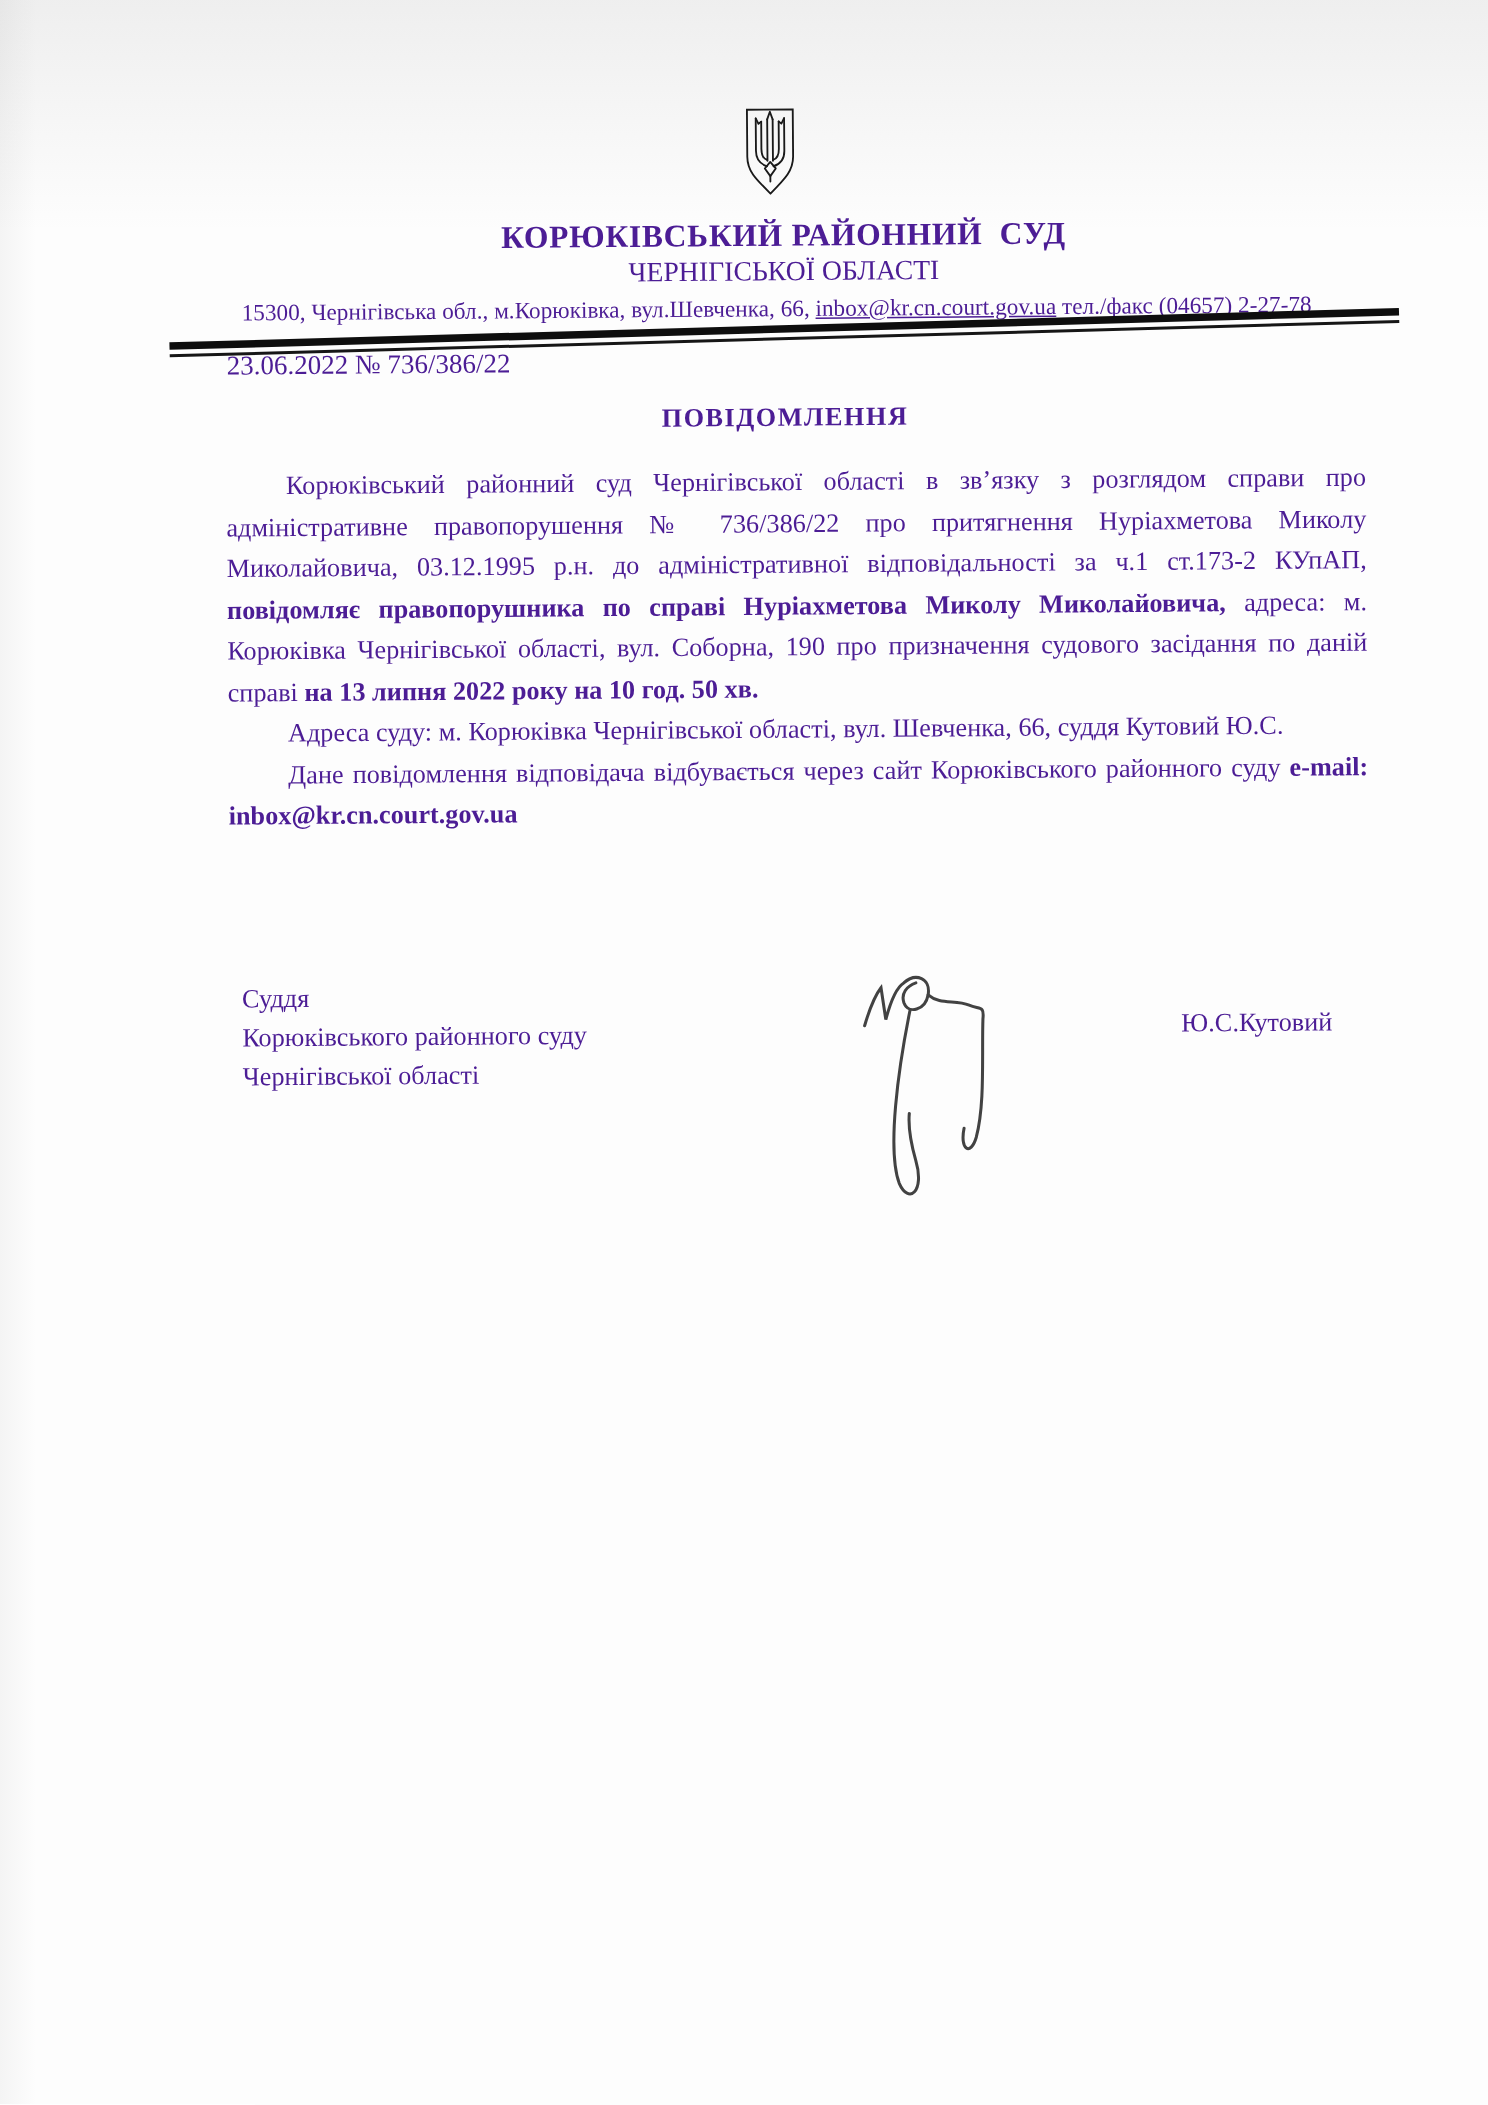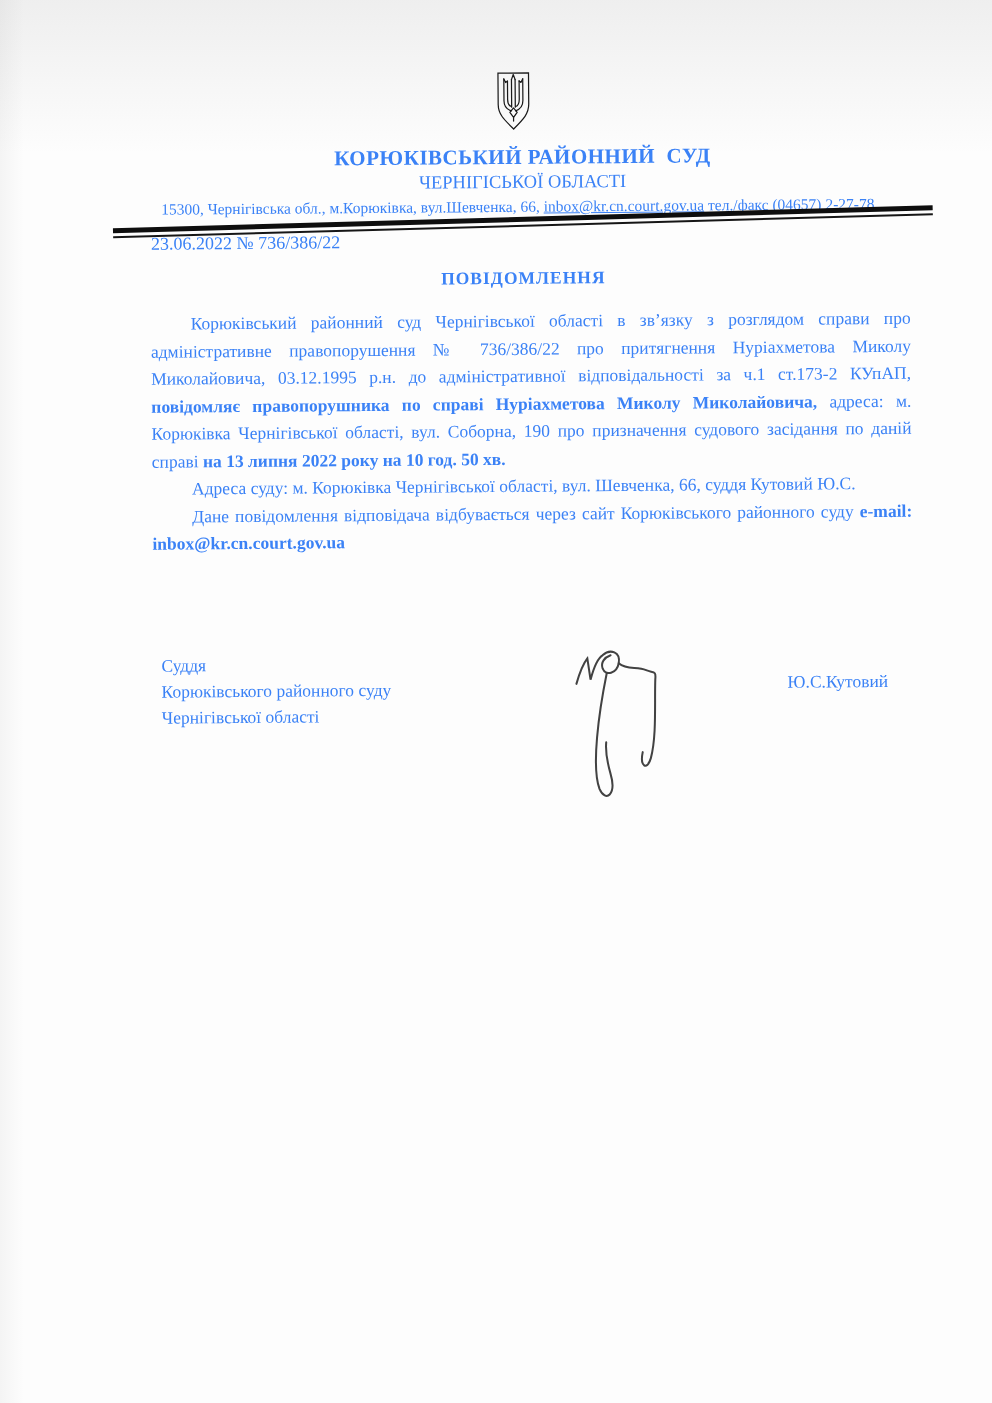--- a/index.html
+++ b/index.html
@@ -1,19 +1,19 @@
 <!DOCTYPE html>
 <html><head>
 <meta charset="utf-8">
 <style>
   html, body { margin:0; padding:0; background:#ffffff; }
   .page {
     position:relative; width:992px; height:1403px;
     background:#fdfdfd; overflow:hidden;
-    font-family:"Liberation Serif", serif; color:#3b82f6;
+    font-family:"Liberation Serif", serif; color:#4c1d95;
   }
   .shade-top {
     position:absolute; left:0; top:0; right:0; height:175px;
     background:linear-gradient(180deg, rgba(110,110,110,0.10), rgba(110,110,110,0.0) 88%);
     pointer-events:none;
   }
   .shade-left {
     position:absolute; left:0; top:0; bottom:0; width:24px;
     background:linear-gradient(90deg, rgba(100,100,100,0.06), rgba(0,0,0,0));
     pointer-events:none;

